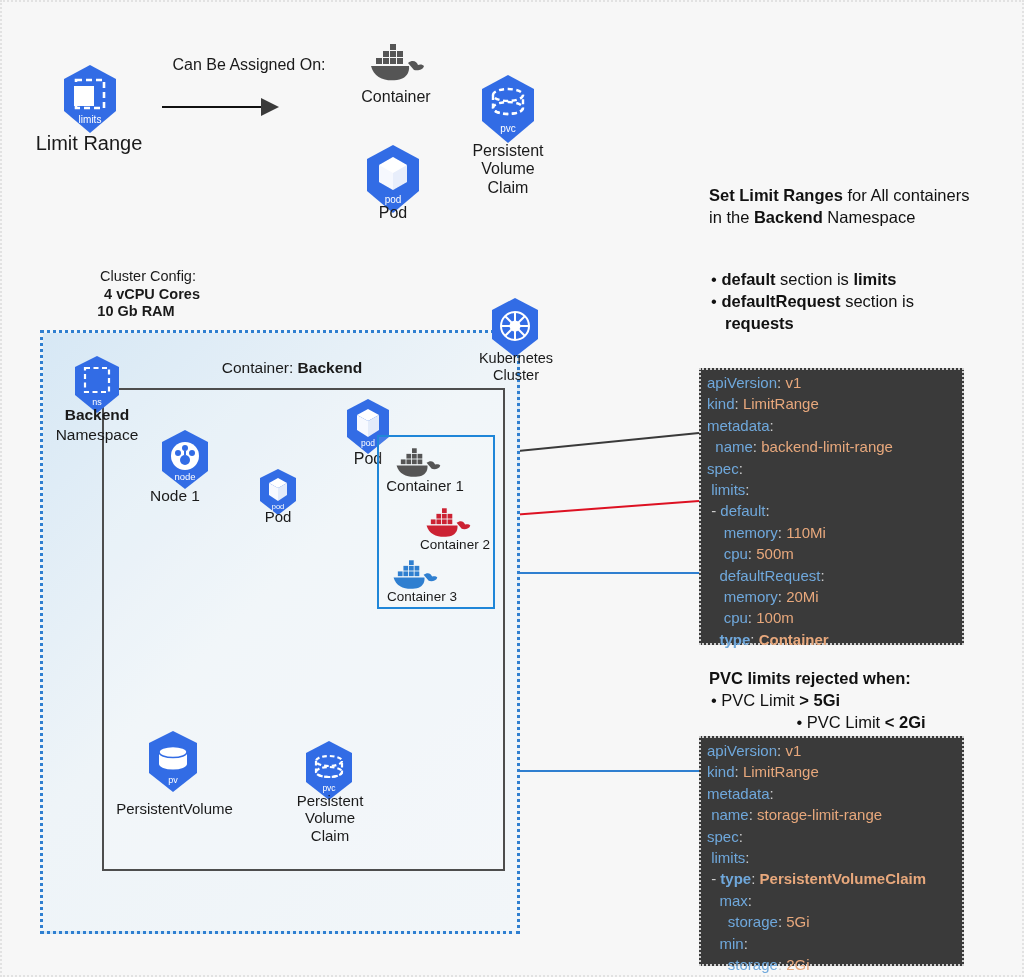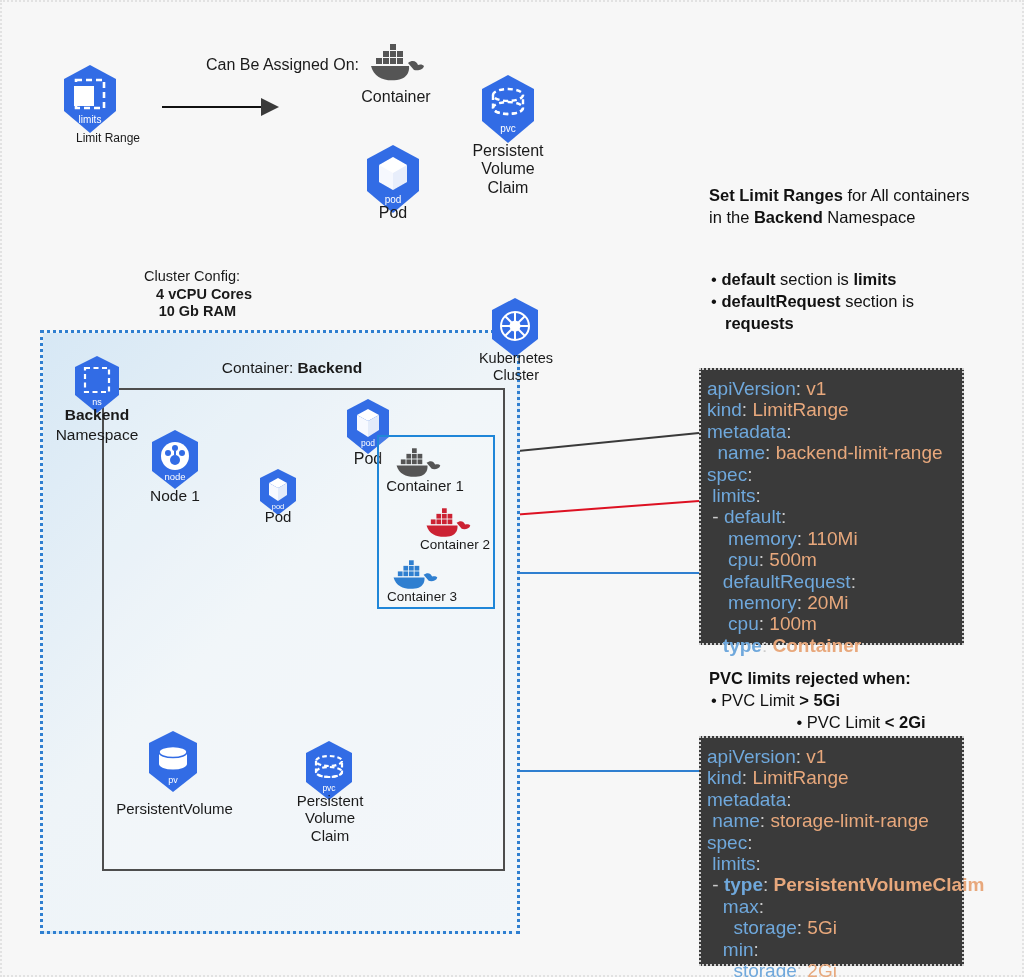--- a/index.html
+++ b/index.html
@@ -6,21 +6,21 @@
   body{
     width:1024px;height:977px;
     background:#f7f7f7;
     font-family:"Liberation Sans",sans-serif;
     position:relative;overflow:hidden;
   }
   #canvas{position:absolute;left:0;top:0;width:1024px;height:977px;
     border:2px dotted #e2e2e2;box-sizing:border-box;}
   .abs{position:absolute;}
   .lbl{position:absolute;color:#1a1a1a;font-size:15px;line-height:1.15;text-align:center;}
-  .lbl-left{text-align:right;}
+  .lbl-left{text-align:center;}
   .b{font-weight:bold;}
 
   
   .hex{position:absolute;}
   .hex svg{display:block;overflow:visible;}
 
   
   #cluster-box{
     left:38px;top:328px;width:480px;height:604px;
     border:3px dotted #2f7fd0;
@@ -38,23 +38,23 @@
     border:2px solid #1f86d8;
     background:rgba(255,255,255,0.10);
     box-sizing:border-box;
   }
 
   
   .code{
     position:absolute;background:#3a3a3a;
     border:2px dotted #cfcfcf;
     box-sizing:border-box;
-    padding:8px 8px 6px 6px;
+    padding:2px 8px 6px 6px;
     font-family:"Liberation Sans",sans-serif;
-    font-size:19px;line-height:21.4px;
+    font-size:15px;line-height:21.4px;
     white-space:pre;
   }
   .k{color:#6fa8dc;}
   .v{color:#e8a87c;}
   .p{color:#cccccc;}
   .bold{font-weight:bold;}
 
   
   .note{position:absolute;color:#111;font-size:16.5px;line-height:22px;}
   .note .bullet{display:block;}
@@ -100,21 +100,21 @@
   </svg>
 
   <div class="hex" style="left:57px;top:62px;width:62px;height:70px;">
     <svg width="62" height="70" viewBox="0 0 62 70">
       <polygon points="31,1 57,15 57,47 31,69 5,47 5,15" fill="#326ce5"></polygon>
       <rect x="17" y="16" width="28" height="28" fill="none" stroke="#fff" stroke-width="2.6" stroke-dasharray="6,4"></rect>
       <rect x="15" y="22" width="20" height="20" fill="#fff"></rect>
       <text x="31" y="59" fill="#fff" font-size="10" font-family="Liberation Sans, sans-serif" text-anchor="middle">limits</text>
     </svg>
   </div>
-  <div class="lbl" style="left:46px;top:130px;width:120px;font-size:12px;">Limit Range</div>
+  <div class="lbl" style="left:27px;top:130px;width:120px;font-size:20px;">Limit Range</div>
 
   <div class="lbl lbl-left" style="left:137px;top:54px;width:220px;font-size:16px;">Can Be Assigned On:</div>
 
   <div class="hex" style="left:364px;top:36px;width:60px;height:46px;">
     <svg width="60" height="46" viewBox="0 0 60 46">
       <g fill="#555555">
         <rect x="10" y="20" width="6" height="6"></rect>
           <rect x="17" y="20" width="6" height="6"></rect>
         <rect x="24" y="20" width="6" height="6"></rect>
           <rect x="31" y="20" width="6" height="6"></rect>
@@ -151,21 +151,21 @@
         <path d="M16,21 v13 a15,6 0 0 0 30,0 v-13"></path>
         <ellipse cx="31" cy="34" rx="15" ry="6"></ellipse>
       </g>
       <text x="31" y="58" fill="#fff" font-size="10" font-family="Liberation Sans, sans-serif" text-anchor="middle">pvc</text>
     </svg>
   </div>
   <div class="lbl" style="left:446px;top:140px;width:120px;font-size:16px;white-space:pre-line;">Persistent
 Volume
 Claim</div>
 
-  <div class="lbl lbl-left" style="left:38px;top:266px;width:200px;font-size:14.5px;">Cluster Config:</div>
+  <div class="lbl lbl-left" style="left:46px;top:266px;width:200px;font-size:14.5px;">Cluster Config:</div>
   <div class="lbl lbl-left b" style="left:50px;top:284px;width:200px;font-size:14.5px;">4 vCPU Cores</div>
   <div class="lbl lbl-left b" style="left:34px;top:301px;width:200px;font-size:14.5px;">10 Gb RAM</div>
 
   <div class="abs" id="cluster-box"></div>
 
   <div class="hex" style="left:485px;top:295px;width:56px;height:62px;">
     <svg width="56" height="62" viewBox="0 0 56 62">
       <polygon points="28,1 51,13 51,42 28,60 5,42 5,13" fill="#326ce5"></polygon>
       <g stroke="#fff" stroke-width="2" fill="none">
         <circle cx="28" cy="29" r="14"></circle>
@@ -191,21 +191,21 @@
   <div class="hex" style="left:68px;top:353px;width:54px;height:60px;text-align:right;">
     <svg width="54" height="60" viewBox="0 0 54 60">
       <polygon points="27,1 49,12 49,40 27,58 5,40 5,12" fill="#326ce5"></polygon>
       <rect x="15" y="13" width="24" height="24" fill="none" stroke="#fff" stroke-width="2.2" stroke-dasharray="5,3.5"></rect>
       <text x="27" y="50" fill="#fff" font-size="9" font-family="Liberation Sans, sans-serif" text-anchor="middle">ns</text>
     </svg>
   </div>
   <div class="lbl b" style="left:40px;top:404px;width:110px;font-size:15.5px;">Backend</div>
   <div class="lbl" style="left:38px;top:424px;width:114px;font-size:15.5px;">Namespace</div>
 
-  <div class="hex" style="left:145px;top:427px;width:56px;height:62px;">
+  <div class="hex" style="left:155px;top:427px;width:56px;height:62px;">
     <svg width="56" height="62" viewBox="0 0 56 62">
       <polygon points="28,1 51,13 51,42 28,60 5,42 5,13" fill="#326ce5"></polygon>
       <circle cx="28" cy="27" r="14" fill="#fff"></circle>
       <g fill="#326ce5">
         <circle cx="28" cy="19" r="3"></circle>
         <circle cx="21" cy="24" r="3"></circle>
         <circle cx="35" cy="24" r="3"></circle>
         <circle cx="28" cy="31" r="5"></circle>
         <rect x="27" y="22" width="2" height="4"></rect>
       </g>

